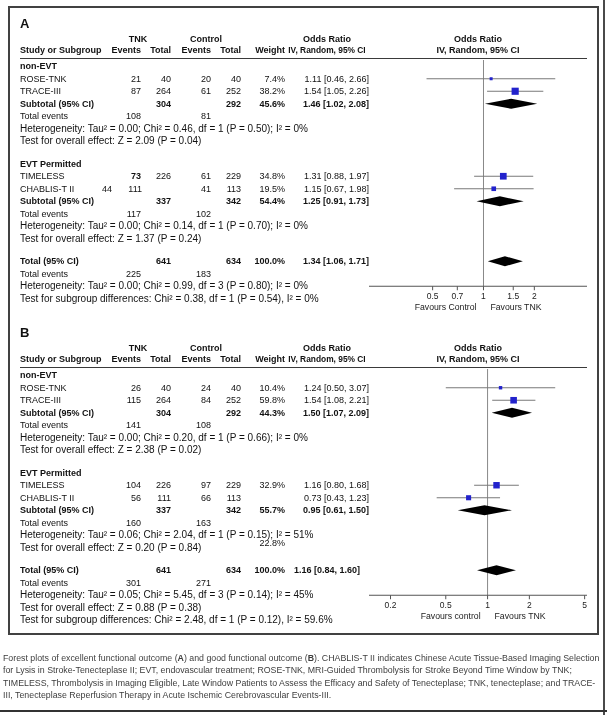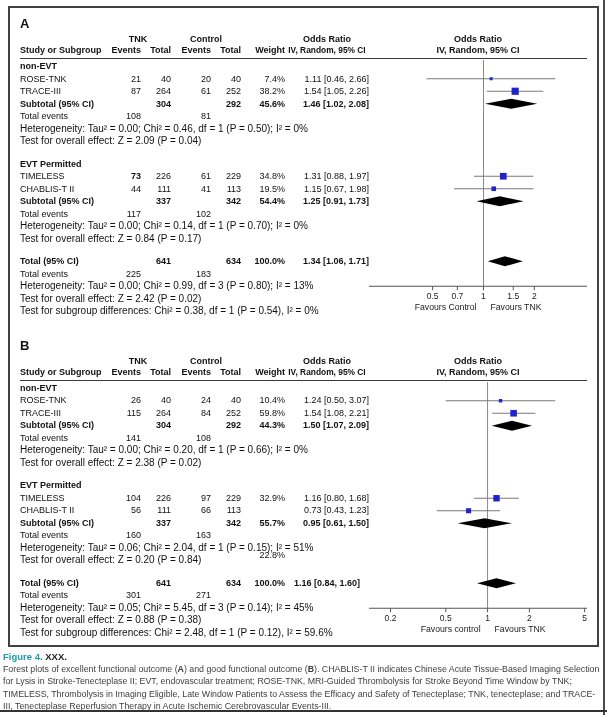--- a/index.html
+++ b/index.html
@@ -113,21 +113,21 @@
             <span class="cell" style="width: 30px;">226</span>
             <span class="cell" style="width: 40px;">61</span>
             <span class="cell" style="width: 30px;">229</span>
             <span class="cell" style="width: 44px;">34.8%</span>
             <span class="cell" style="width: 84px;">1.31 [0.88, 1.97]</span>
           </div>
           <div class="row">
             <span class="c-study">CHABLIS-T II</span>
             <span class="cell" style="width: 36px;">44</span>
             <span class="cell" style="width: 30px;">111</span>
-            <span class="cell" style="width: 40px;">41</span>
+            <span class="cell" style="width: 40px; margin-left: 29px;">41</span>
             <span class="cell" style="width: 30px;">113</span>
             <span class="cell" style="width: 44px;">19.5%</span>
             <span class="cell" style="width: 84px;">1.15 [0.67, 1.98]</span>
           </div>
           <div class="row">
             <span class="c-study b">Subtotal (95% CI)</span>
             <span class="cell b" style="width: 36px;"></span>
             <span class="cell b" style="width: 30px;">337</span>
             <span class="cell b" style="width: 40px;"></span>
             <span class="cell b" style="width: 30px;">342</span>
@@ -140,21 +140,21 @@
             <span class="cell" style="width: 30px;"></span>
             <span class="cell" style="width: 40px;">102</span>
             <span class="cell" style="width: 30px;"></span>
             <span class="cell" style="width: 44px;"></span>
             <span class="cell" style="width: 84px;"></span>
           </div>
           <div class="row">
             <span class="statline">Heterogeneity: Tau² = 0.00; Chi² = 0.14, df = 1 (P = 0.70); I² = 0%</span>
           </div>
           <div class="row">
-            <span class="statline">Test for overall effect: Z = 0.84 (P = 0.17)</span>
+            <span class="statline">Test for overall effect: Z = 1.37 (P = 0.24)</span>
           </div>
           <div class="row sp"></div>
           <div class="row">
             <span class="c-study b">Total (95% CI)</span>
             <span class="cell b" style="width: 36px;"></span>
             <span class="cell b" style="width: 30px;">641</span>
             <span class="cell b" style="width: 40px;"></span>
             <span class="cell b" style="width: 30px;">634</span>
             <span class="cell b" style="width: 44px;">100.0%</span>
             <span class="cell b" style="width: 84px;">1.34 [1.06, 1.71]</span>
@@ -162,24 +162,21 @@
           <div class="row">
             <span class="c-study">Total events</span>
             <span class="cell" style="width: 36px;">225</span>
             <span class="cell" style="width: 30px;"></span>
             <span class="cell" style="width: 40px;">183</span>
             <span class="cell" style="width: 30px;"></span>
             <span class="cell" style="width: 44px;"></span>
             <span class="cell" style="width: 84px;"></span>
           </div>
           <div class="row">
-            <span class="statline">Heterogeneity: Tau² = 0.00; Chi² = 0.99, df = 3 (P = 0.80); I² = 13%</span>
-          </div>
-          <div class="row">
-            <span class="statline">Test for overall effect: Z = 2.42 (P = 0.02)</span>
+            <span class="statline">Heterogeneity: Tau² = 0.00; Chi² = 0.99, df = 3 (P = 0.80); I² = 0%</span>
           </div>
           <div class="row">
             <span class="statline">Test for subgroup differences: Chi² = 0.38, df = 1 (P = 0.54), I² = 0%</span>
           </div>
         </div>
         <svg width="218" height="258" viewBox="0 0 218 258" class="plot" style="position: absolute; top: 0px; right: 0px;">
           <line x1="114.4895792897415" x2="114.4895792897415" y1="0" y2="226.25" stroke="#888888" stroke-width="1"></line>
           <line x1="57.52319817333141" x2="186.25987231797248" y1="18.75" y2="18.75" stroke="#787878" stroke-width="1.1"></line>
           <rect x="120.64596080588059" y="17.2505" width="2.999" height="2.999" fill="#2222cc"></rect>
           <line x1="118.0688401289968" x2="174.3049825697998" y1="31.25" y2="31.25" stroke="#787878" stroke-width="1.1"></line>
@@ -376,20 +373,17 @@
           <line x1="215.63467330920219" x2="215.63467330920219" y1="226.25" y2="230.25" stroke="#555555" stroke-width="1"></line>
           <text x="215.63467330920219" y="239.25" text-anchor="middle" font-size="8.5" fill="#222">5</text>
           <text x="111.57253074732404" y="250.25" text-anchor="end" font-size="8.7" fill="#222">Favours control</text>
           <text x="125.57253074732404" y="250.25" text-anchor="start" font-size="8.7" fill="#222">Favours TNK</text>
         </svg>
       </div>
     </section>
 </div>
 
 <div class="caption">
-  <div class="cap-head">
-    <span class="cap-label" style="color: rgb(31, 155, 170);">Figure 4.</span><span class="cap-title"> XXX.</span>
-  </div>
   <div class="cap-body">Forest plots of excellent functional outcome (<b>A</b>) and good functional outcome (<b>B</b>). CHABLIS-T II indicates Chinese Acute Tissue-Based Imaging Selection for Lysis in Stroke-Tenecteplase II; EVT, endovascular treatment; ROSE-TNK, MRI-Guided Thrombolysis for Stroke Beyond Time Window by TNK; TIMELESS, Thrombolysis in Imaging Eligible, Late Window Patients to Assess the Efficacy and Safety of Tenecteplase; TNK, tenecteplase; and TRACE-III, Tenecteplase Reperfusion Therapy in Acute Ischemic Cerebrovascular Events-III.</div>
 </div>
 
 <div class="page-edge-right"></div>
 <div class="page-edge-bottom"></div>
 
 </body></html>

